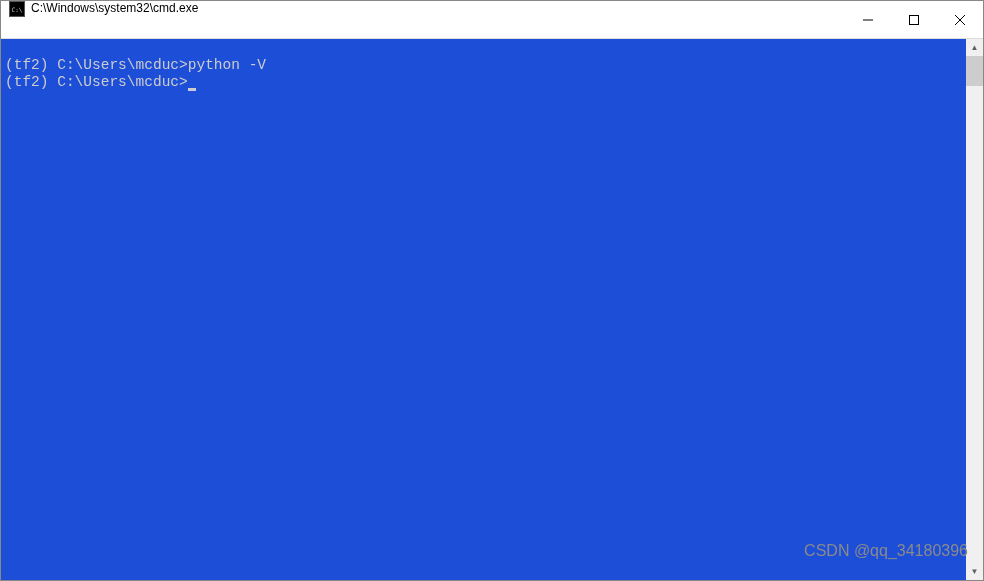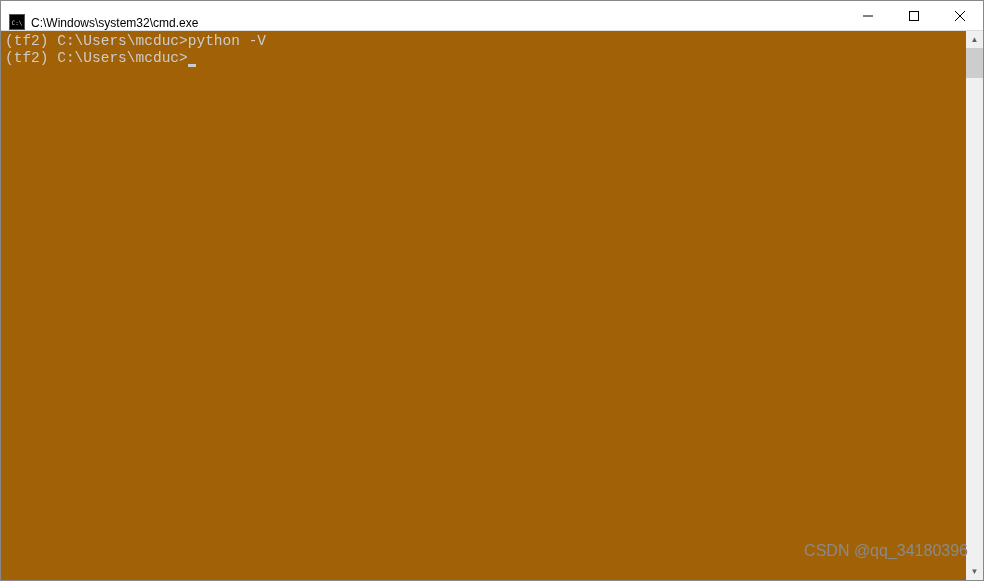--- a/index.html
+++ b/index.html
@@ -16,24 +16,24 @@
       position: relative;
     }
     .window {
       width: 100%;
       height: 100%;
       border: 1px solid #888;
       display: flex;
       flex-direction: column;
     }
     .titlebar {
-      height: 30px;
+      height: 38px;
       background: #fff;
       display: flex;
-      align-items: flex-end;
+      align-items: flex-start;
       border-bottom: 1px solid #ddd;
       flex-shrink: 0;
     }
     .app-icon {
       width: 16px;
       height: 16px;
       margin-left: 8px;
       margin-right: 6px;
       background: #000;
       border: 1px solid #555;
@@ -68,26 +68,26 @@
       height: 10px;
     }
     .content-area {
       flex: 1;
       display: flex;
       background: #000;
       overflow: hidden;
     }
     .terminal {
       flex: 1;
-      background: #a16207;
+      background: #1d4ed8;
       color: #cccccc;
       font-family: "Consolas", "Courier New", monospace;
       font-size: 14.5px;
       line-height: 1.2;
-      padding: 2px 4px;
+      padding: 18px 4px;
       white-space: pre;
       overflow: hidden;
     }
     .terminal-line {
       display: block;
     }
     .cursor {
       display: inline-block;
       width: 8px;
       height: 3px;

